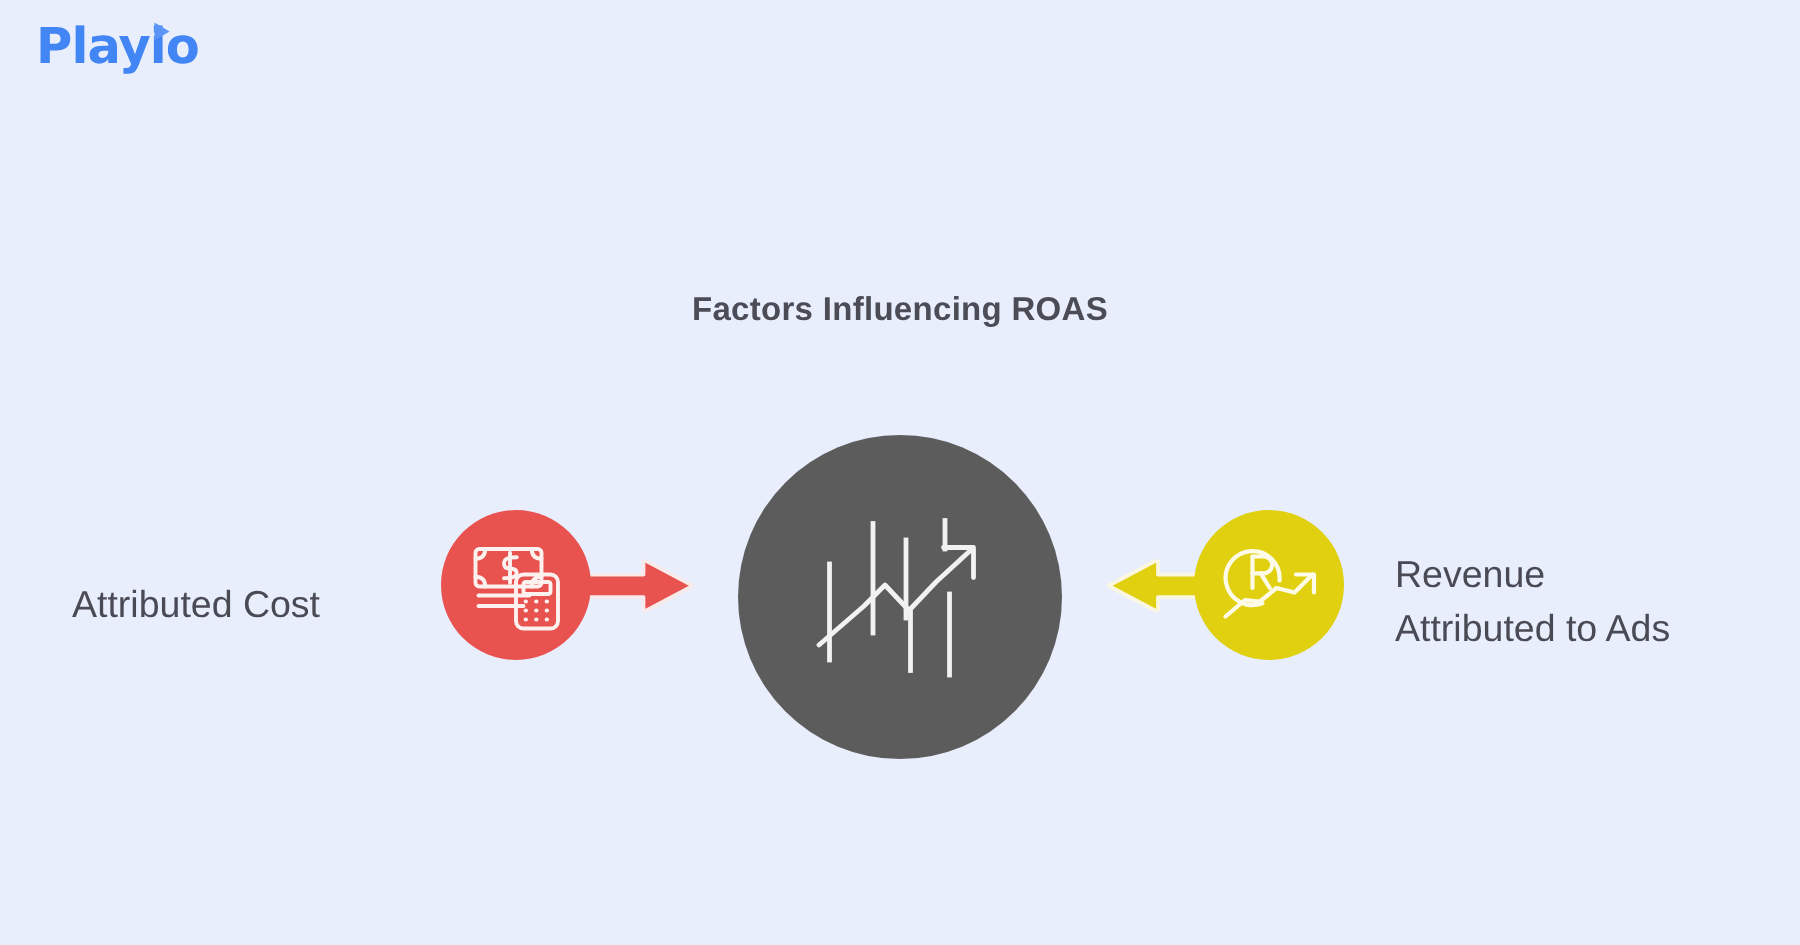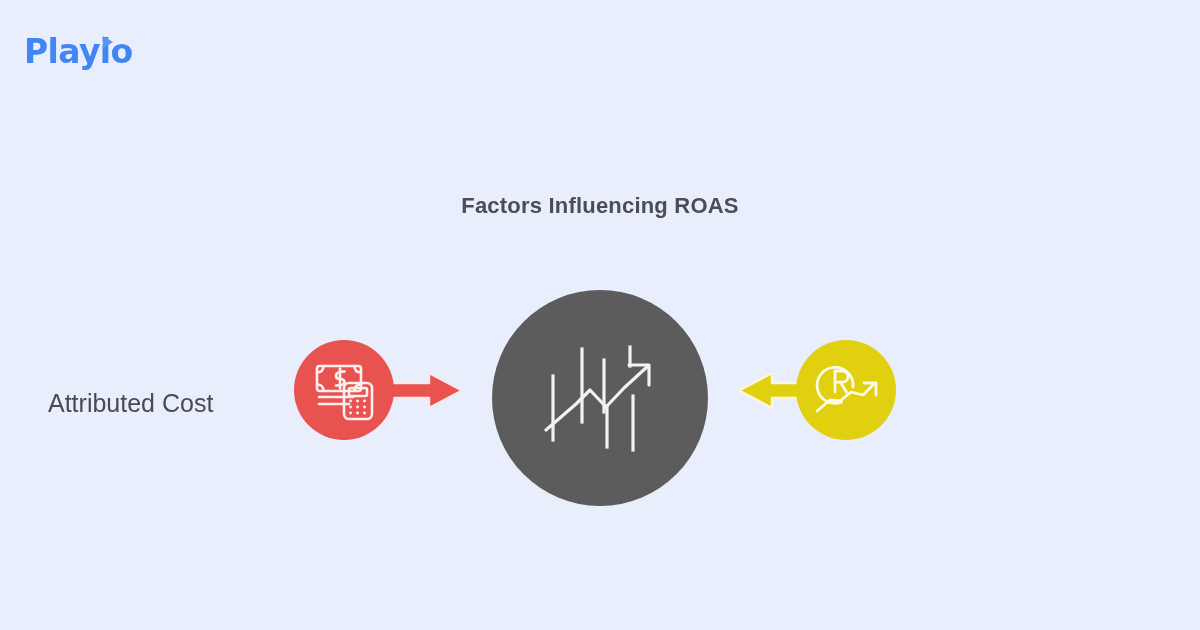--- a/index.html
+++ b/index.html
@@ -15,21 +15,20 @@
     position: relative;
   }
 
   
   #logo {
     position: absolute;
     left: 24px;
     top: 14px;
     display: flex;
     align-items: flex-end;
-    margin-top: 21px;
   }
   #logo-text {
     font-family: "DejaVu Sans", sans-serif;
     font-size: 33px;
     font-weight: bold;
     color: #4285f4;
     letter-spacing: -0.6px;
     line-height: 1;
   }
   #logo-play {
@@ -222,14 +221,16 @@
         <path d="M22 12 L22 33"></path>
         <path d="M22 12 L29.5 12 A5.6 5.6 0 0 1 29.5 23.2 L22 23.2"></path>
         <path d="M27.5 23.2 L33.5 33"></path>
 
         <polyline points="4,52 17,41 27,42 38,33 50,36 62,24"></polyline>
         <polyline points="51,24 63,24 63,36"></polyline>
       </g>
     </svg>
   </div>
 
+  <div class="node-label" id="label-right">Revenue
+Attributed to Ads</div>
 
 </div>
 
 </body></html>

